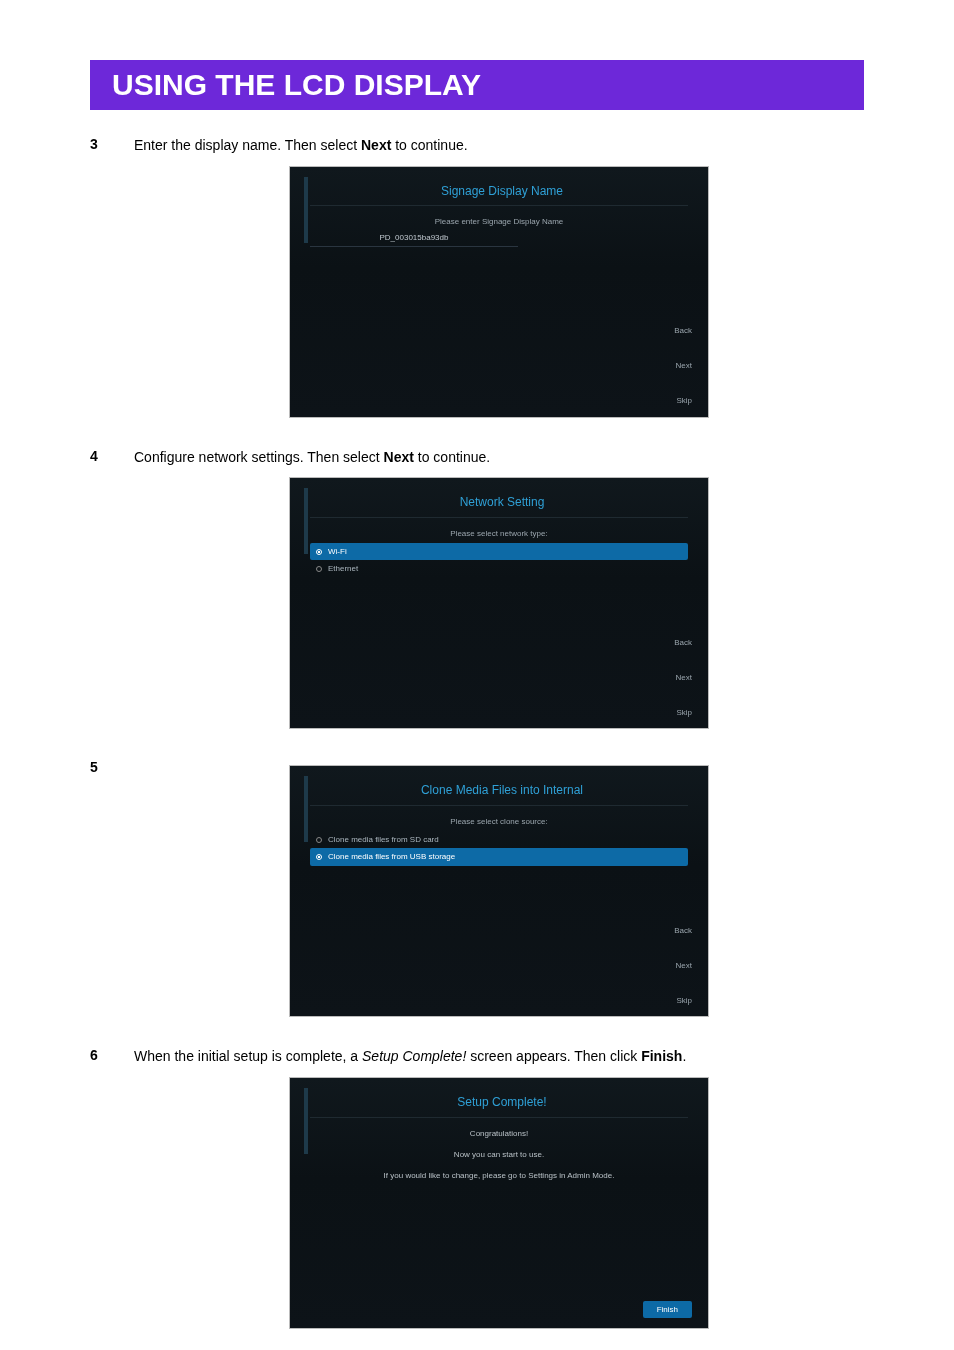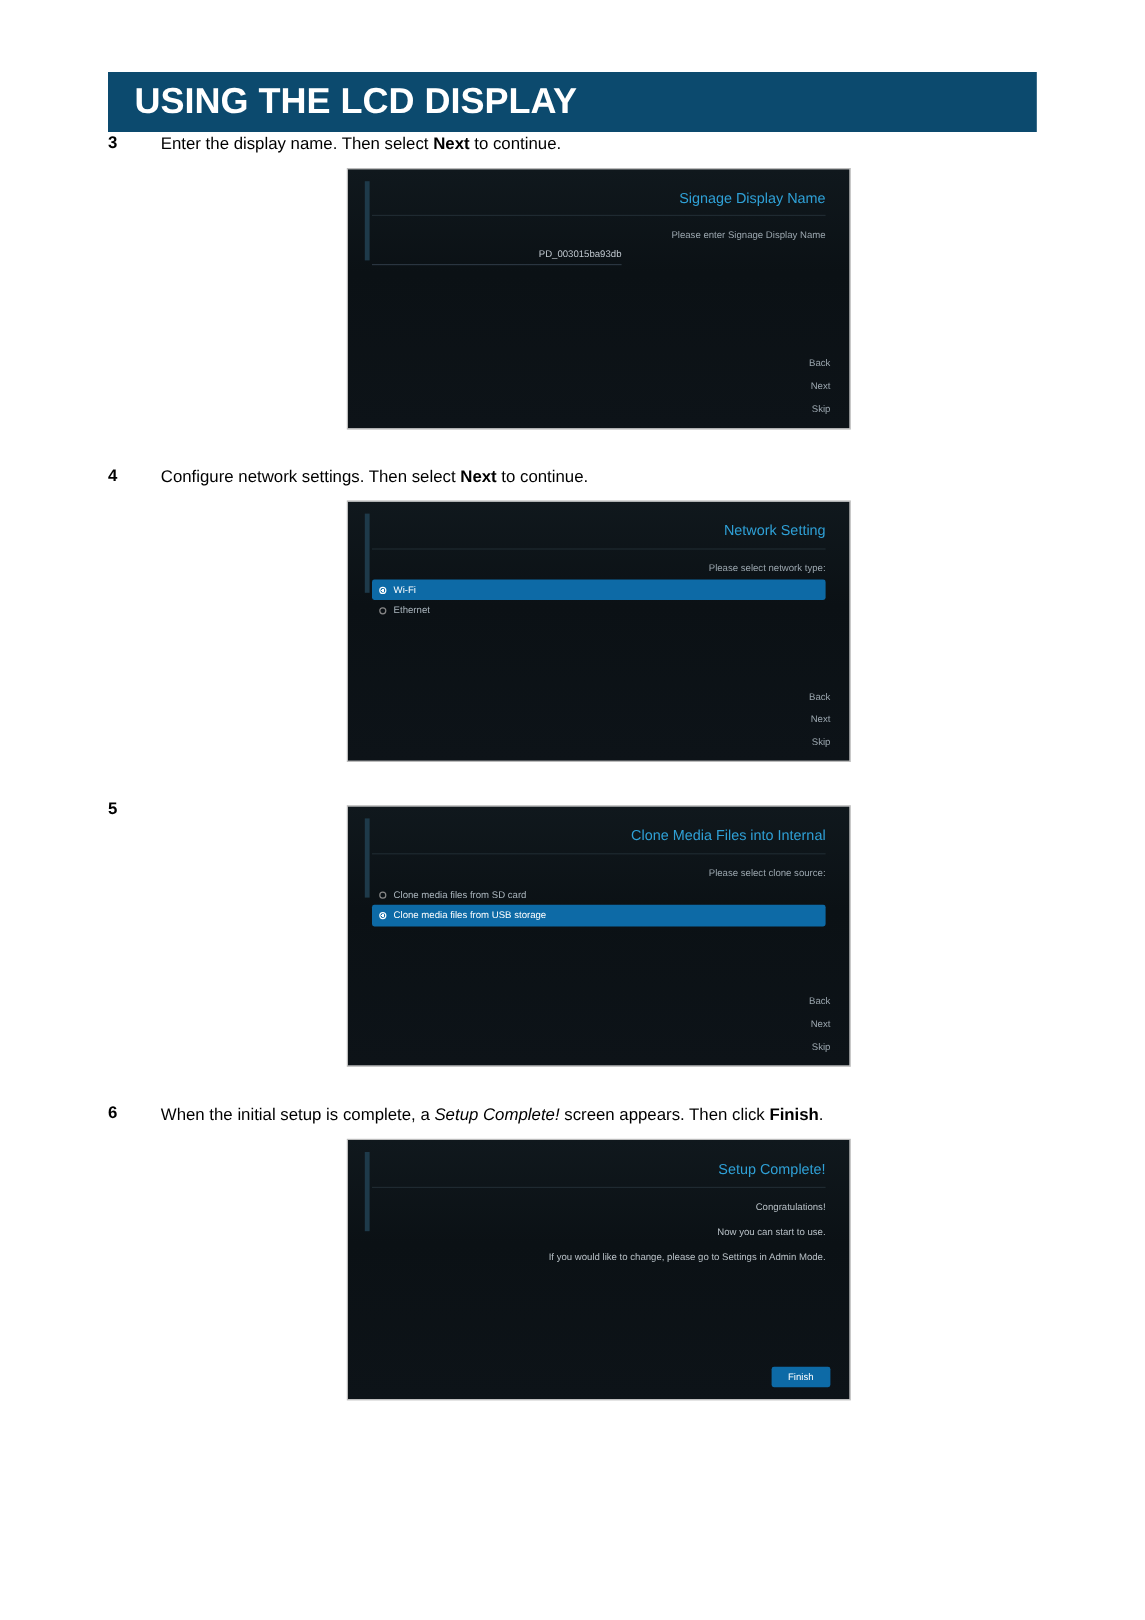--- a/index.html
+++ b/index.html
@@ -8,22 +8,23 @@
     background: #fff;
     width: 954px;
     margin: 0 auto;
     color: #000;
     font-size: 13px;
   }
   .page {
     padding: 60px 90px 40px 90px;
   }
   .title-bar {
-    background: #0c4a6e;
+    background: #6d28d9;
     padding: 8px 22px;
+    margin-bottom: 26px;
   }
   .title-bar h1 {
     color: #fff;
     font-size: 30px;
     font-weight: bold;
     letter-spacing: 0px;
     font-family: 'Arial Narrow', Arial, sans-serif;
     font-stretch: condensed;
   }
   ol.steps {
@@ -50,24 +51,24 @@
   .stepbody .desc { margin-bottom: 10px; }
   .stepbody .desc b { font-weight: bold; }
   .stepbody .desc i { font-style: italic; }
   .mock-wrap {
     text-align: center;
     margin: 6px 0 16px 0;
   }
   .mock {
     display: inline-block;
     width: 420px;
-    height: 218px;
+    height: 252px;
     background: linear-gradient(180deg, #10181d 0%, #0b1115 40%, #0d1318 100%);
     border: 1px solid #bbb;
-    text-align: right;
+    text-align: center;
     position: relative;
     color: #aab5bd;
     font-size: 8px;
     padding: 16px 20px 22px 20px;
   }
   .mock .panel-title {
     color: #2fa0d6;
     font-size: 12px;
     margin-bottom: 4px;
     position: relative;
@@ -119,21 +120,21 @@
     border-color: #fff;
     background: radial-gradient(circle, #fff 0 40%, transparent 42%);
   }
   .mock .btn-col {
     position: absolute;
     right: 16px;
     bottom: 10px;
     display: flex;
     flex-direction: column;
     align-items: flex-end;
-    gap: 8px;
+    gap: 24px;
     font-size: 8px;
     color: #9aa5ad;
     margin-top: 35px;
   }
   .mock .btn-primary {
     background: #0d6aa6;
     color: #fff;
     padding: 3px 14px;
     border-radius: 2px;
   }

